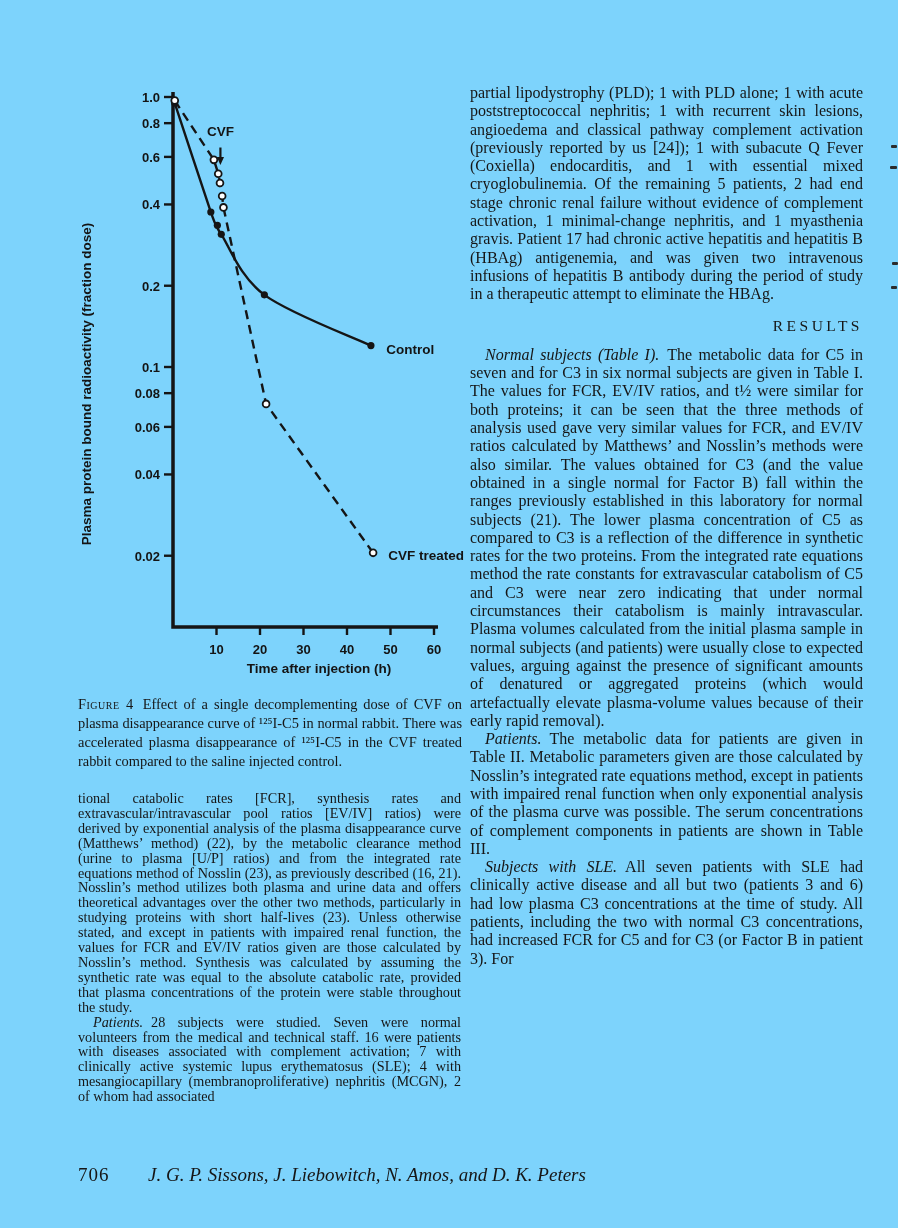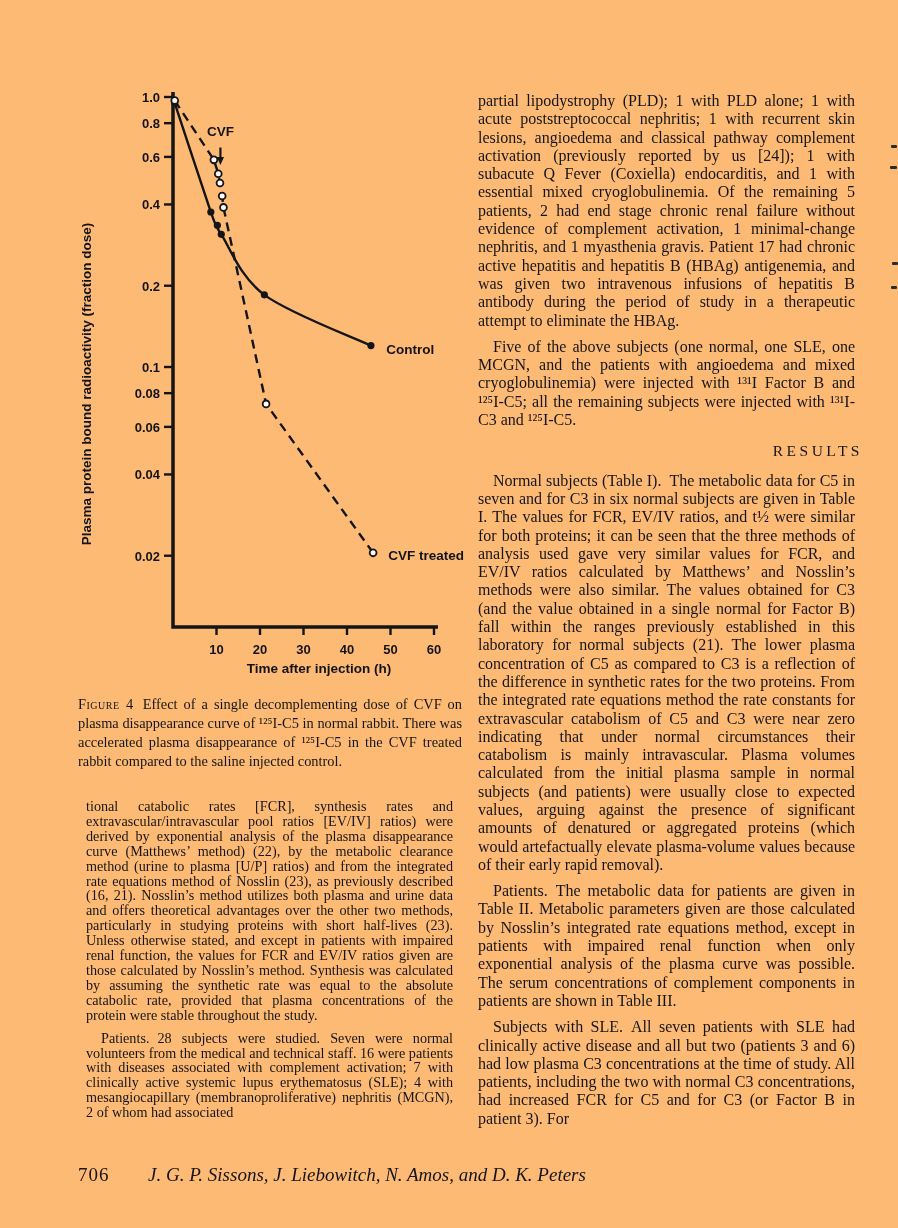--- a/index.html
+++ b/index.html
@@ -1,42 +1,42 @@
 <!DOCTYPE html>
 <html><head>
 <meta charset="utf-8">
 <style>
   html,body{margin:0;padding:0;background:#e8e8e8;}
   .page{
     position:relative;
     width:898px;height:1228px;
-    background:#fdba74;
+    background:#7dd3fc;
     color:#161616;
     font-family:"Liberation Serif", serif;
     overflow:hidden;
   }
   
   .figure-block{position:absolute;left:76px;top:84px;width:400px;height:600px;}
   .figure-block svg{display:block;}
   .tick{font:bold 13px "Liberation Sans", sans-serif;fill:#141414;}
   .axis-label{font:bold 13.5px "Liberation Sans", sans-serif;fill:#141414;}
   .series-label{font:bold 13.5px "Liberation Sans", sans-serif;fill:#141414;}
   
   .caption{
     position:absolute;left:78px;top:681px;width:384px;
     font-size:14.4px;line-height:19px;text-align:justify;
   }
   .cap-label{font-variant:small-caps;letter-spacing:0.5px;margin-right:9px;}
   
   .col{position:absolute;text-align:justify;}
-  .col p{margin:8px;padding:0;}
+  .col p{margin:0;padding:0;}
   .left-col{left:78px;top:791px;width:383px;font-size:14.2px;line-height:14.9px;}
   .right-col{left:470px;top:84px;width:393px;font-size:16px;line-height:18.3px;}
   .indent{text-indent:15px;}
-  .lead{margin-right:8px;}
+  .lead{font-style:italic;margin-right:8px;}
   .results-heading{
     font-size:15.5px;font-weight:400;letter-spacing:3.5px;
     margin:13px 0 11px 31px;text-align:right;text-indent:0;
   }
   
   .footer{position:absolute;left:78px;top:1164px;width:780px;font-size:19px;}
   .pagenum{display:inline-block;width:36px;margin-right:34px;letter-spacing:1px;}
   .authors{font-style:italic;}
   
   .scan-mark{position:absolute;background:#2c2c2c;border-radius:1px;}
@@ -109,21 +109,20 @@
 
   <p class="caption"><span class="cap-label">Figure 4</span><span>Effect of a single decomplementing dose of CVF on plasma disappearance curve of ¹²⁵I-C5 in normal rabbit. There was accelerated plasma disappearance of ¹²⁵I-C5 in the CVF treated rabbit compared to the saline injected control.</span></p>
 
   <div class="col left-col">
     <p><span>tional catabolic rates [FCR], synthesis rates and extravascular/intravascular pool ratios [EV/IV] ratios) were derived by exponential analysis of the plasma disappearance curve (Matthews’ method) (22), by the metabolic clearance method (urine to plasma [U/P] ratios) and from the integrated rate equations method of Nosslin (23), as previously described (16, 21). Nosslin’s method utilizes both plasma and urine data and offers theoretical advantages over the other two methods, particularly in studying proteins with short half-lives (23). Unless otherwise stated, and except in patients with impaired renal function, the values for FCR and EV/IV ratios given are those calculated by Nosslin’s method. Synthesis was calculated by assuming the synthetic rate was equal to the absolute catabolic rate, provided that plasma concentrations of the protein were stable throughout the study.</span></p>
     <p class="indent"><span class="lead">Patients.</span><span>28 subjects were studied. Seven were normal volunteers from the medical and technical staff. 16 were patients with diseases associated with complement activation; 7 with clinically active systemic lupus erythematosus (SLE); 4 with mesangiocapillary (membranoproliferative) nephritis (MCGN), 2 of whom had associated</span></p>
   </div>
 
   <div class="col right-col">
     <p><span>partial lipodystrophy (PLD); 1 with PLD alone; 1 with acute poststreptococcal nephritis; 1 with recurrent skin lesions, angioedema and classical pathway complement activation (previously reported by us [24]); 1 with subacute Q Fever (Coxiella) endocarditis, and 1 with essential mixed cryoglobulinemia. Of the remaining 5 patients, 2 had end stage chronic renal failure without evidence of complement activation, 1 minimal-change nephritis, and 1 myasthenia gravis. Patient 17 had chronic active hepatitis and hepatitis B (HBAg) antigenemia, and was given two intravenous infusions of hepatitis B antibody during the period of study in a therapeutic attempt to eliminate the HBAg.</span></p>
-    <p class="indent"><span>Five of the above subjects (one normal, one SLE, one MCGN, and the patients with angioedema and mixed cryoglobulinemia) were injected with ¹³¹I Factor B and ¹²⁵I-C5; all the remaining subjects were injected with ¹³¹I-C3 and ¹²⁵I-C5.</span></p>
     <h2 class="results-heading">RESULTS</h2>
     <p class="indent"><span class="lead">Normal subjects (Table I).</span><span>The metabolic data for C5 in seven and for C3 in six normal subjects are given in Table I. The values for FCR, EV/IV ratios, and t½ were similar for both proteins; it can be seen that the three methods of analysis used gave very similar values for FCR, and EV/IV ratios calculated by Matthews’ and Nosslin’s methods were also similar. The values obtained for C3 (and the value obtained in a single normal for Factor B) fall within the ranges previously established in this laboratory for normal subjects (21). The lower plasma concentration of C5 as compared to C3 is a reflection of the difference in synthetic rates for the two proteins. From the integrated rate equations method the rate constants for extravascular catabolism of C5 and C3 were near zero indicating that under normal circumstances their catabolism is mainly intravascular. Plasma volumes calculated from the initial plasma sample in normal subjects (and patients) were usually close to expected values, arguing against the presence of significant amounts of denatured or aggregated proteins (which would artefactually elevate plasma-volume values because of their early rapid removal).</span></p>
     <p class="indent"><span class="lead">Patients.</span><span>The metabolic data for patients are given in Table II. Metabolic parameters given are those calculated by Nosslin’s integrated rate equations method, except in patients with impaired renal function when only exponential analysis of the plasma curve was possible. The serum concentrations of complement components in patients are shown in Table III.</span></p>
     <p class="indent"><span class="lead">Subjects with SLE.</span><span>All seven patients with SLE had clinically active disease and all but two (patients 3 and 6) had low plasma C3 concentrations at the time of study. All patients, including the two with normal C3 concentrations, had increased FCR for C5 and for C3 (or Factor B in patient 3). For</span></p>
   </div>
 
   <div class="footer">
     <span class="pagenum">706</span><span class="authors">J. G. P. Sissons, J. Liebowitch, N. Amos, and D. K. Peters</span>
   </div>
 

